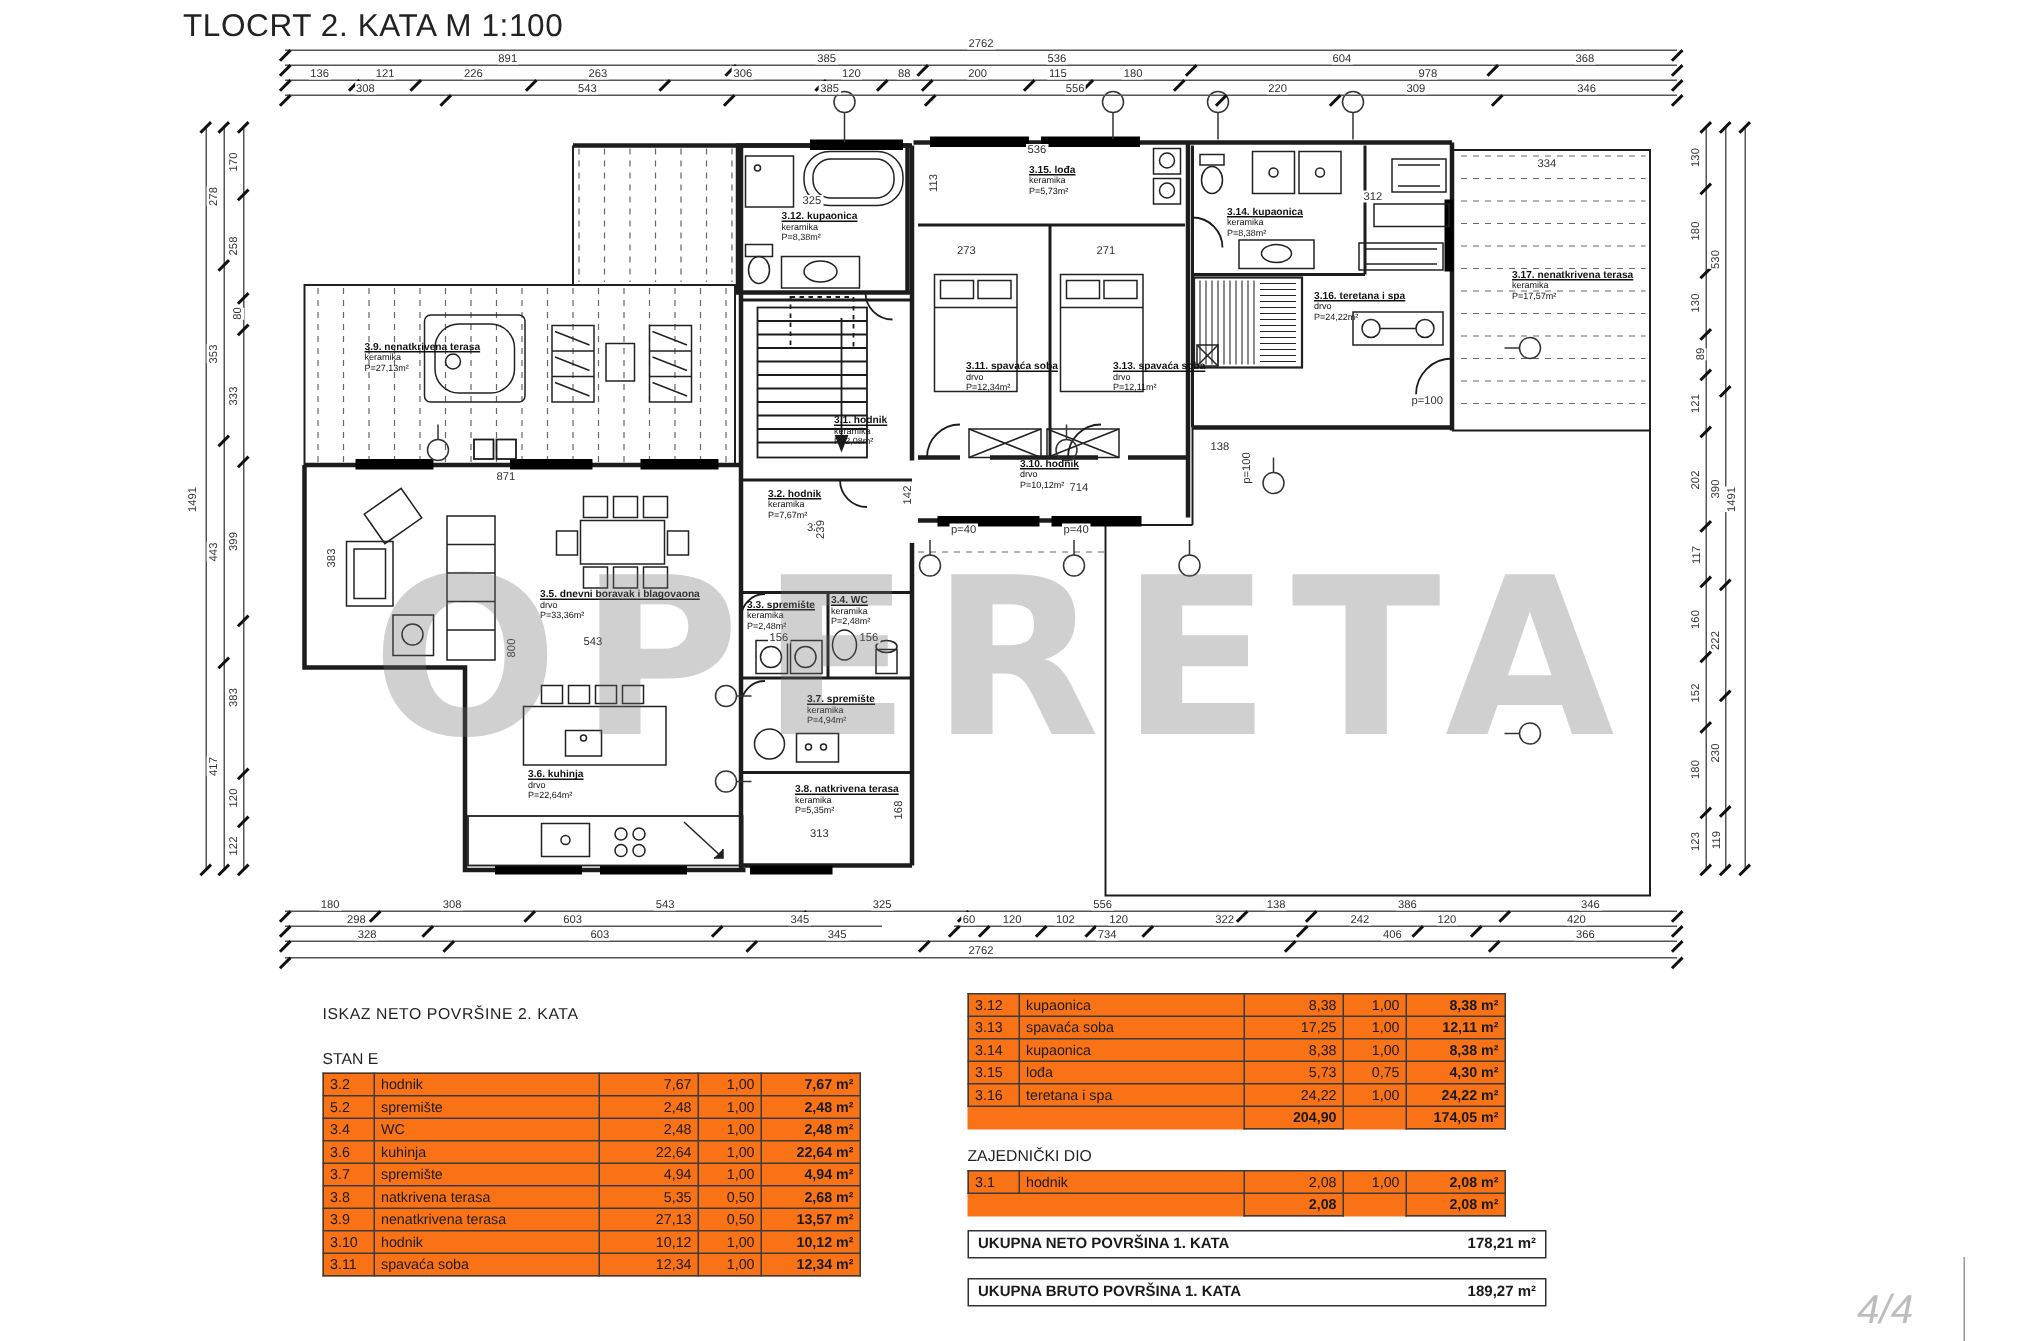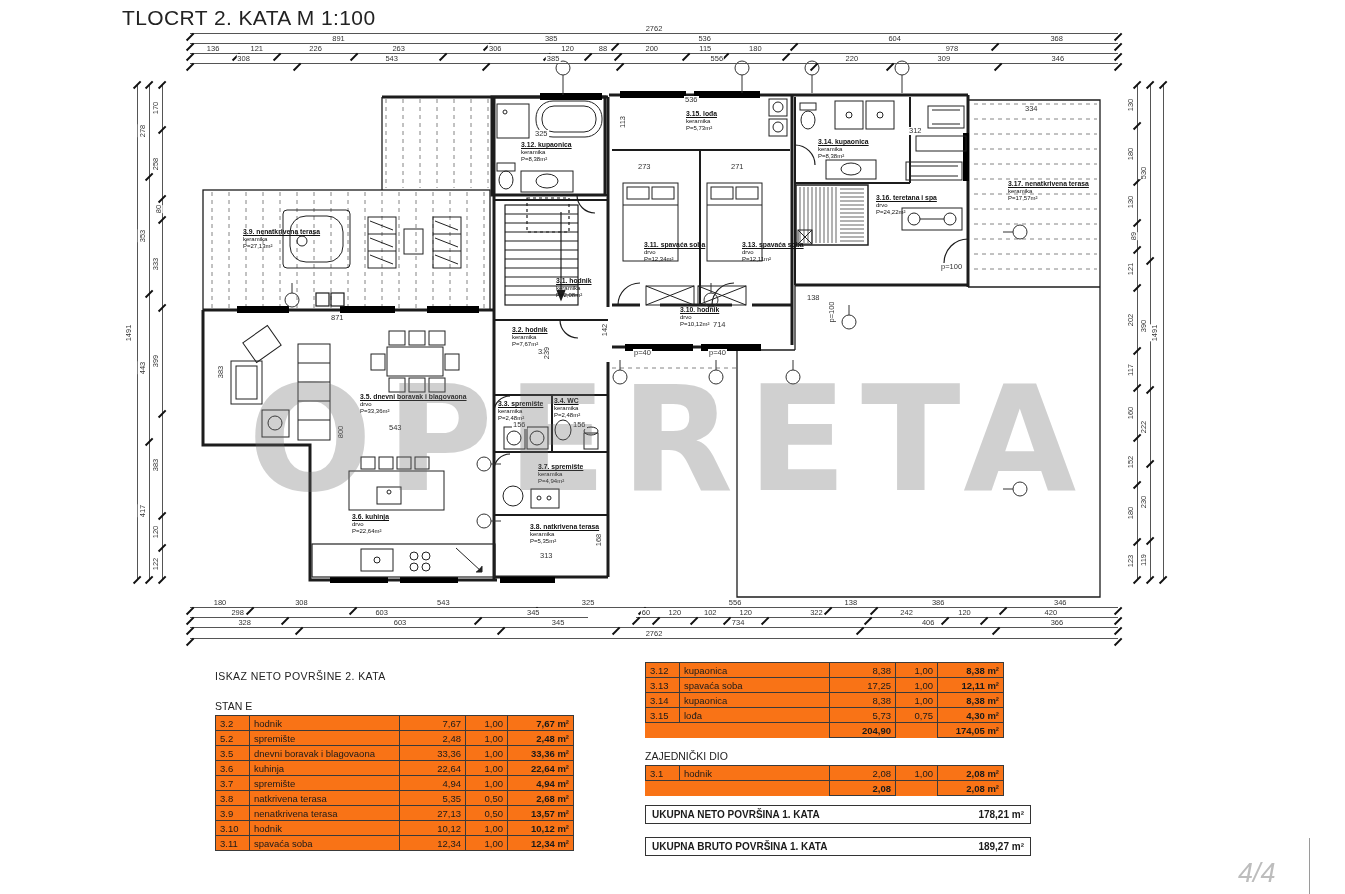--- a/index.html
+++ b/index.html
@@ -682,25 +682,25 @@
             <td>7,67 m²</td>
           </tr>
           <tr>
             <td>5.2</td>
             <td>spremište</td>
             <td>2,48</td>
             <td>1,00</td>
             <td>2,48 m²</td>
           </tr>
           <tr>
-            <td>3.5</td>
-            <td>dnevni boravak i blagovaona</td>
-            <td>33,36</td>
-            <td>1,00</td>
-            <td>33,36 m²</td>
+            <td>3.4</td>
+            <td>WC</td>
+            <td>2,48</td>
+            <td>1,00</td>
+            <td>2,48 m²</td>
           </tr>
           <tr>
             <td>3.6</td>
             <td>kuhinja</td>
             <td>22,64</td>
             <td>1,00</td>
             <td>22,64 m²</td>
           </tr>
           <tr>
             <td>3.7</td>
@@ -771,20 +771,27 @@
             <td>8,38</td>
             <td>1,00</td>
             <td>8,38 m²</td>
           </tr>
           <tr>
             <td>3.15</td>
             <td>lođa</td>
             <td>5,73</td>
             <td>0,75</td>
             <td>4,30 m²</td>
+          </tr>
+          <tr>
+            <td>3.16</td>
+            <td>teretana i spa</td>
+            <td>24,22</td>
+            <td>1,00</td>
+            <td>24,22 m²</td>
           </tr>
         </tbody>
       <tbody class="tot">
           <tr>
             <td></td>
             <td></td>
             <td>204,90</td>
             <td></td>
             <td>174,05 m²</td>
           </tr>

